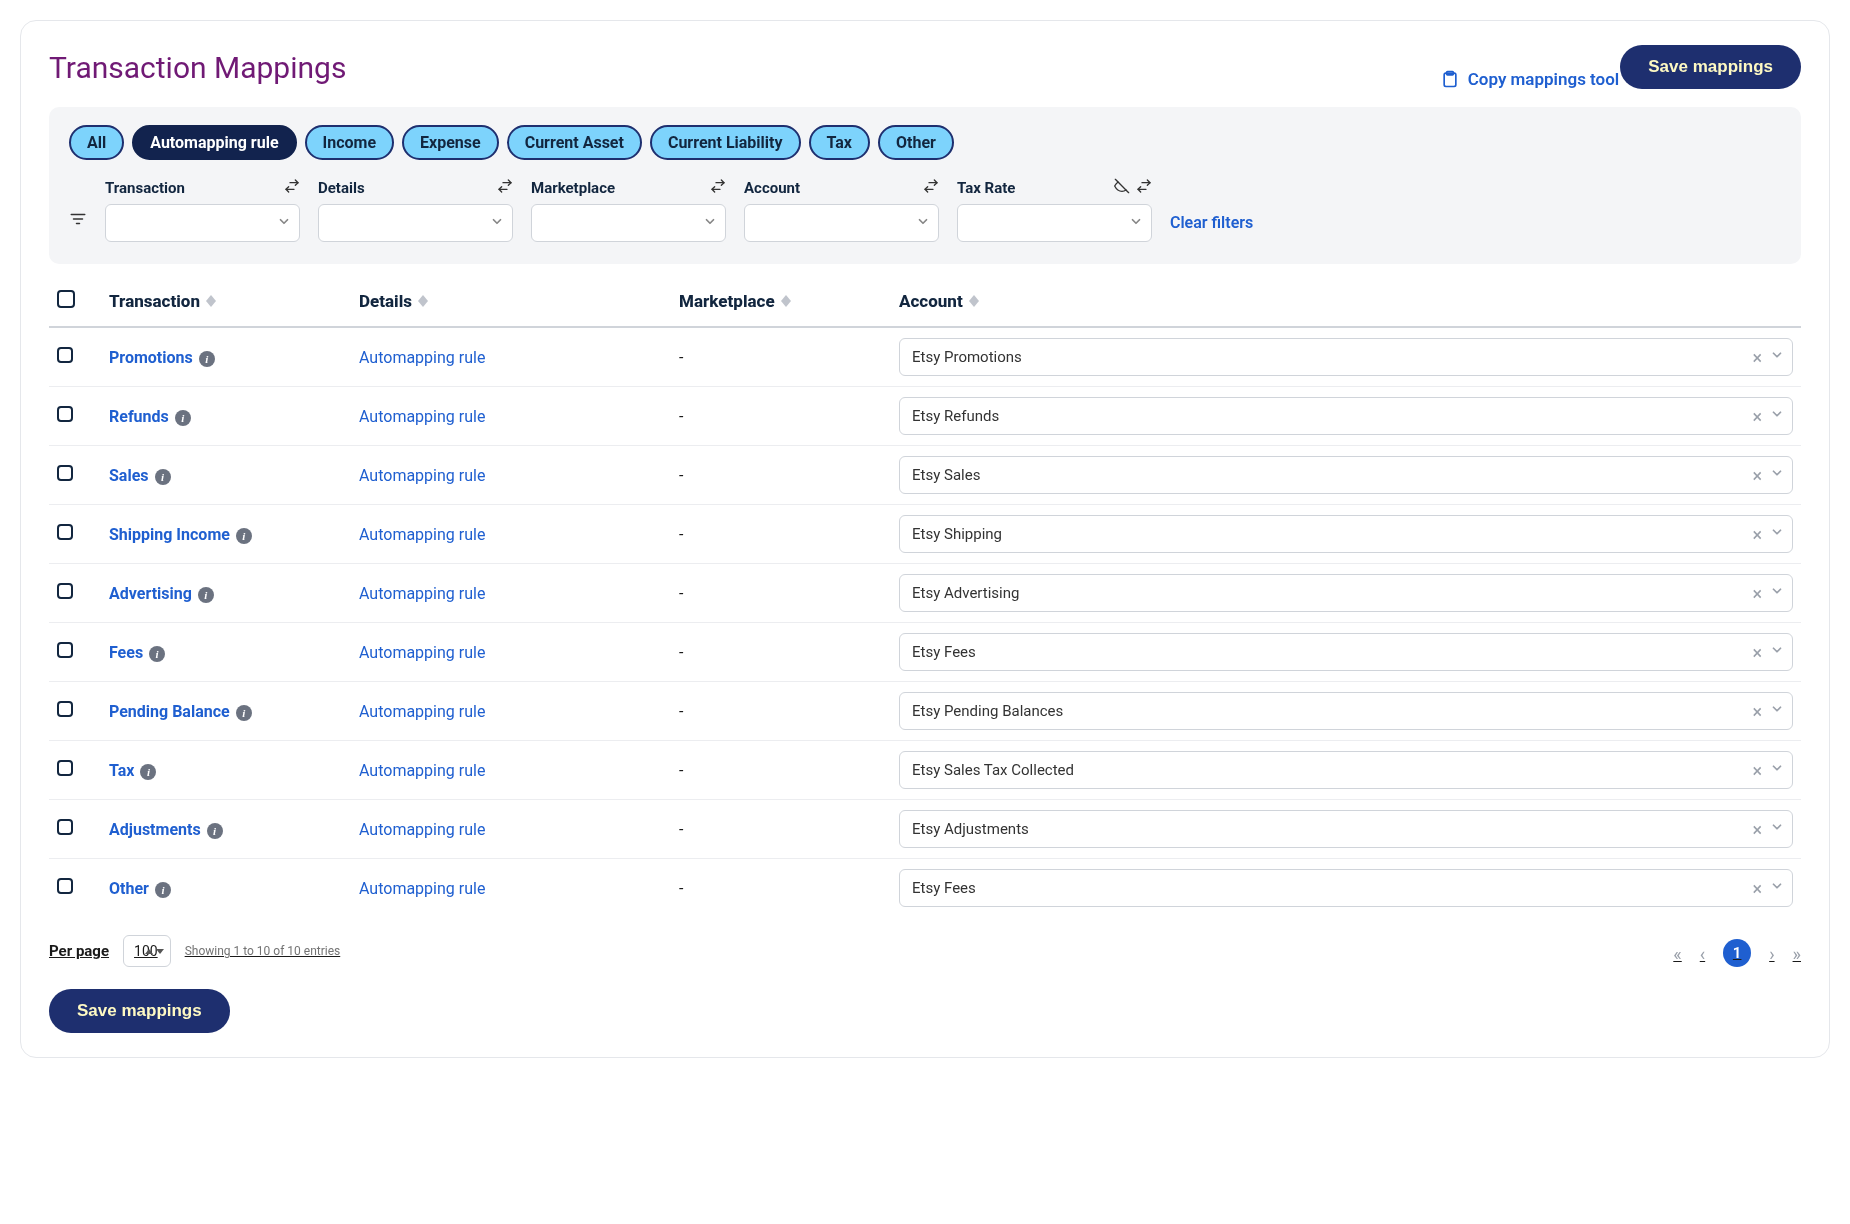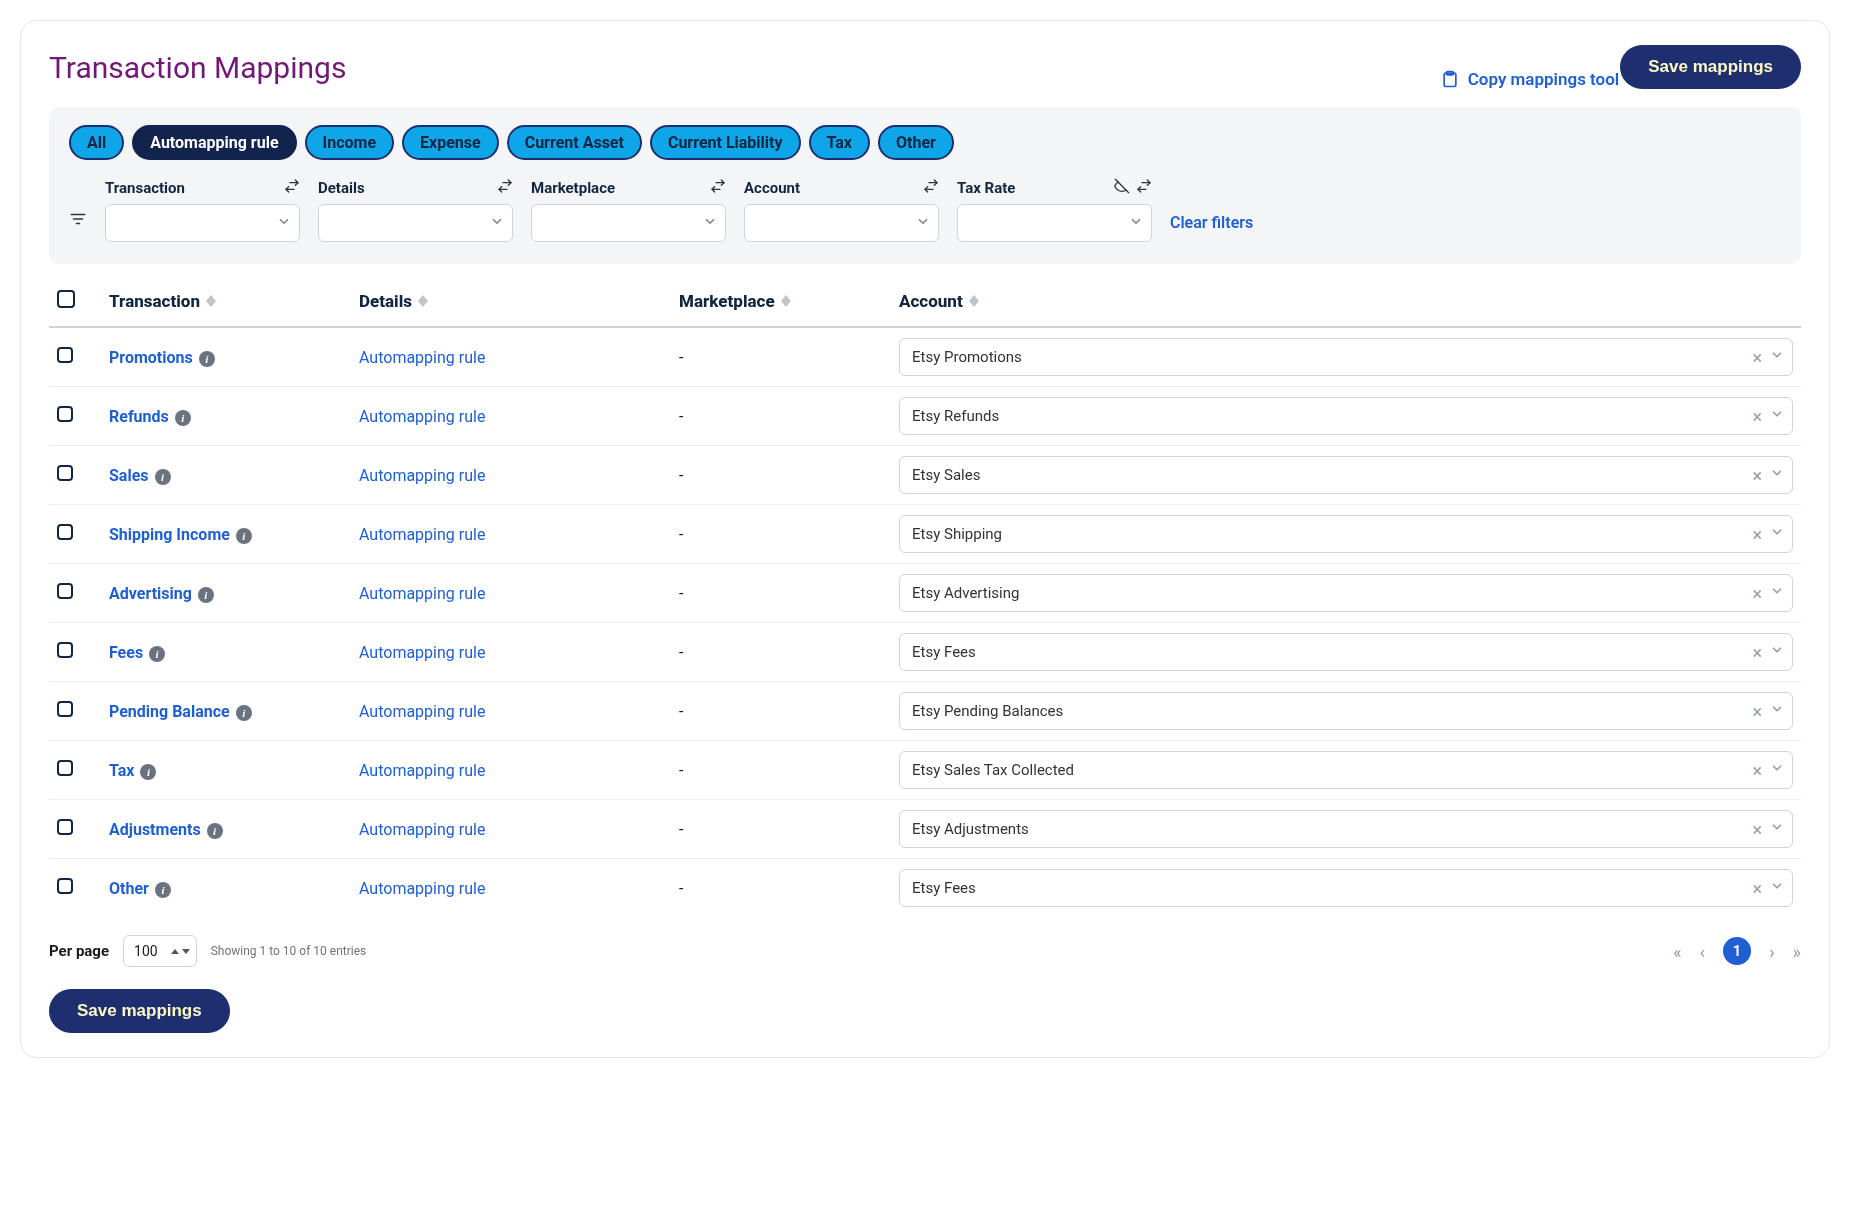--- a/index.html
+++ b/index.html
@@ -7,21 +7,21 @@
   body { padding: 20px; }
   .card { border:1px solid #e5e7eb; border-radius:16px; padding:24px 28px; }
   .header-row { display:flex; align-items:center; justify-content:space-between; margin-bottom:18px; }
   .page-title { font-size:30px; font-weight:400; color:#701a75; margin:0; }
   .header-actions { display:flex; align-items:flex-end; gap:1px; }
   .link-btn { display:flex; align-items:center; gap:8px; color:#1f5fd0; font-weight:600; font-size:17px; cursor:pointer; }
   .link-btn svg { width:20px; height:20px; }
   .primary-btn { background:#1e2f6f; color:#fef9c3; border:none; border-radius:999px; padding:12px 28px; font-size:17px; font-weight:700; cursor:pointer; }
   .filter-panel { background:#f4f5f7; border-radius:10px; padding:18px 20px 22px 20px; }
   .chips { display:flex; gap:8px; flex-wrap:wrap; margin-bottom:18px; }
-  .chip { border:2px solid #1e2f6f; background:#0ea5e9; color:#12263f; border-radius:999px; padding:6px 16px; font-size:16px; font-weight:700; cursor:pointer; }
+  .chip { border:2px solid #1e2f6f; background:#7dd3fc; color:#12263f; border-radius:999px; padding:6px 16px; font-size:16px; font-weight:700; cursor:pointer; }
   .chip.active { background:#12234e; color:#fff; border-color:#12234e; }
   .filters-row { display:flex; align-items:flex-end; gap:18px; }
   .filter-icon { color:#333; padding-bottom:10px; }
   .filter-col { display:flex; flex-direction:column; gap:6px; width:195px; }
   .filter-label-row { display:flex; align-items:center; justify-content:space-between; font-size:15px; font-weight:700; color:#12263f; }
   .sort-icon, .eye-icon { color:#444; }
   .select-box { position:relative; border:1px solid #d0d4da; background:#fff; border-radius:6px; height:38px; display:flex; align-items:center; padding:0 30px 0 10px; font-size:14px; color:#333; cursor:pointer; }
   .select-box .chev { position:absolute; right:8px; top:50%; transform:translateY(-50%); color:#888; }
   .clear-link { color:#1f5fd0; font-weight:600; font-size:16px; padding-bottom:10px; cursor:pointer; white-space:nowrap; }
   table.grid { width:100%; border-collapse:collapse; margin-top:10px; }
@@ -32,24 +32,24 @@
   table.grid tbody td { padding:10px 8px; border-bottom:1px solid #ecedf0; font-size:16px; vertical-align:middle; }
   table.grid tbody tr:last-child td { border-bottom:none; }
   .cb { width:18px; height:18px; border:2px solid #12263f; border-radius:4px; background:#fff; display:inline-block; cursor:pointer; }
   .cb.small { width:16px; height:16px; }
   .txn-link { color:#1f5fd0; font-weight:700; cursor:pointer; }
   .info-dot { display:inline-flex; align-items:center; justify-content:center; width:16px; height:16px; border-radius:50%; background:#6b7280; color:#fff; font-size:11px; font-weight:700; margin-left:6px; font-family:Georgia,serif; font-style:italic; cursor:pointer; }
   .details-link { color:#1f5fd0; cursor:pointer; }
   .account-select { position:relative; border:1px solid #d0d4da; background:#fff; border-radius:6px; height:38px; display:flex; align-items:center; padding:0 56px 0 12px; font-size:15px; color:#333; cursor:pointer; min-width:360px; }
   .account-select .x { position:absolute; right:30px; top:50%; transform:translateY(-50%); color:#9aa0aa; font-size:18px; cursor:pointer; }
   .account-select .chev { position:absolute; right:8px; top:50%; transform:translateY(-50%); color:#9aa0aa; }
-  .footer-row { display:flex; align-items:center; justify-content:space-between; margin-top:18px; flex-wrap:wrap; gap:16px; }
+  .footer-row { display:flex; align-items:flex-end; justify-content:space-between; margin-top:18px; flex-wrap:wrap; gap:16px;text-decoration:underline; }
   .footer-left { display:flex; align-items:center; gap:14px; }
   .perpage-label { font-weight:700; font-size:15px; }
-  .perpage-select { border:1px solid #d0d4da; border-radius:6px; height:32px; display:flex; align-items:center; padding:0 38px 0 10px; position:relative; font-size:14px; cursor:pointer; }
+  .perpage-select { border:1px solid #d0d4da; border-radius:6px; height:32px; display:flex; align-items:center; padding:0 12px 0 10px; position:relative; font-size:14px; cursor:pointer; }
   .perpage-select .updown { position:absolute; right:6px; top:50%; transform:translateY(-50%); color:#555; font-size:10px; line-height:8px; }
   .entries-text { font-size:12px; color:#737373; }
   .pager { display:flex; align-items:center; gap:18px; color:#9aa0aa; font-size:18px; }
   .pager .page-num { width:28px; height:28px; border-radius:50%; background:#1f5fd0; color:#fff; display:flex; align-items:center; justify-content:center; font-size:15px; font-weight:600; cursor:pointer; }
   .pager span { cursor:pointer; }
   .save-bottom { margin-top:22px; }
   .col-check { width:52px; }
   .col-txn { width:250px; }
   .col-details { width:320px; }
   .col-market { width:220px; }

